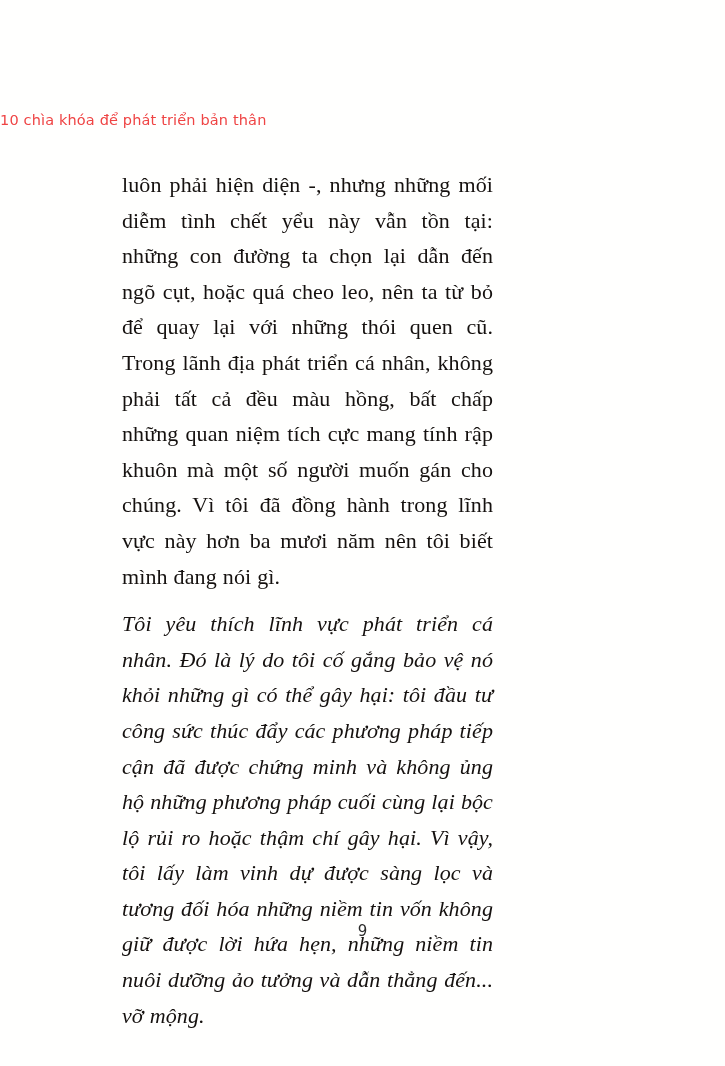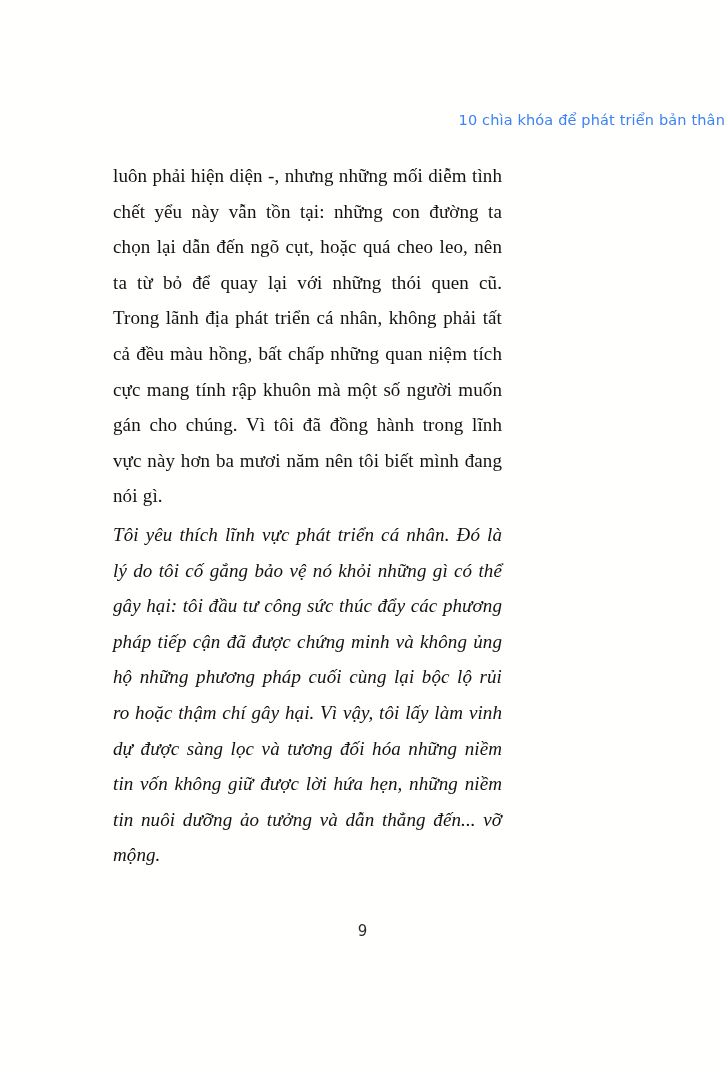--- a/index.html
+++ b/index.html
@@ -19,37 +19,37 @@
     width: 725px;
     height: 1066px;
     background: #fffffe;
     box-sizing: border-box;
   }
   .running-head {
     position: absolute;
     left: 0;
     right: 0;
     top: 112px;
-    text-align: right;
+    text-align: left;
     font-family: "DejaVu Sans", sans-serif;
     font-size: 14.5px;
     letter-spacing: 0.15px;
-    color: #3b82f6;
+    color: #ef4444;
   }
   .body-col {
     position: absolute;
     left: 110px;
     top: 155px;
     width: 395px;
   }
   .para {
-    margin: 3px;
+    margin: 12px;
     text-align: justify;
     text-align-last: left;
-    font-size: 19px;
+    font-size: 22px;
     line-height: 35.6px;
     color: #15110f;
     letter-spacing: 0.1px;
     word-spacing: 0.4px;
     hyphens: none;
   }
   .para + .para {
     margin-top: 0;
     font-style: italic;
   }

